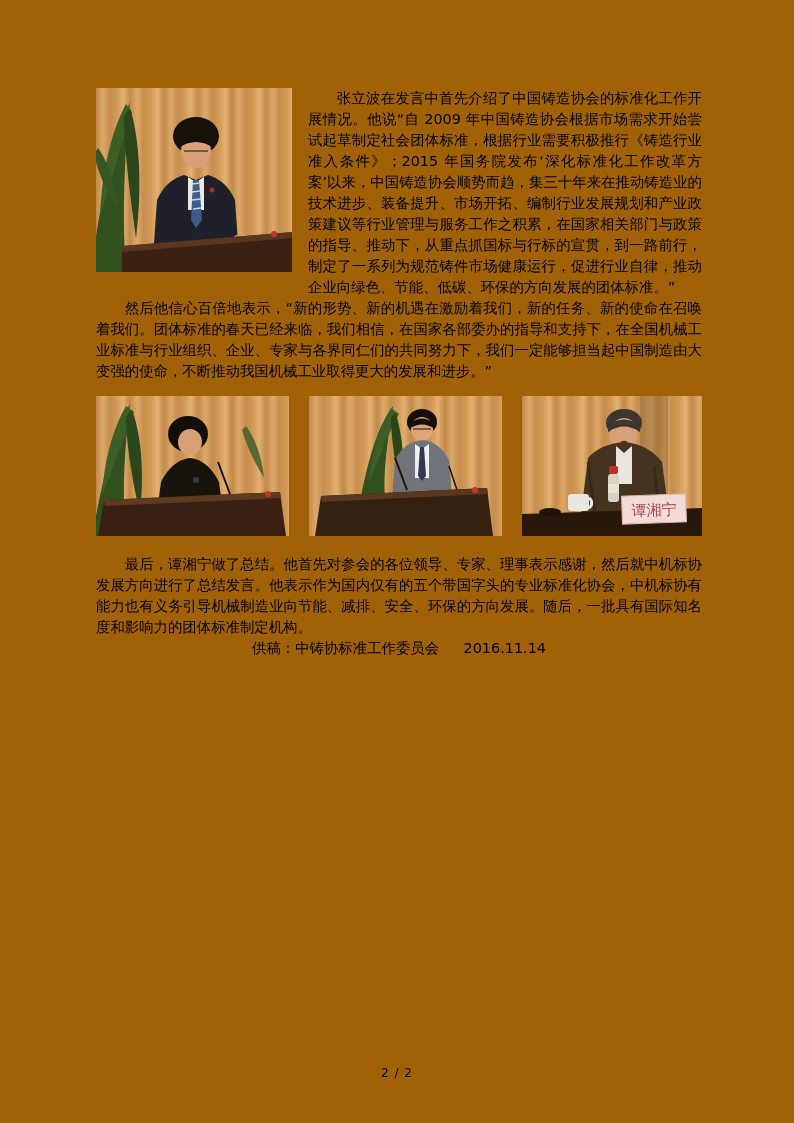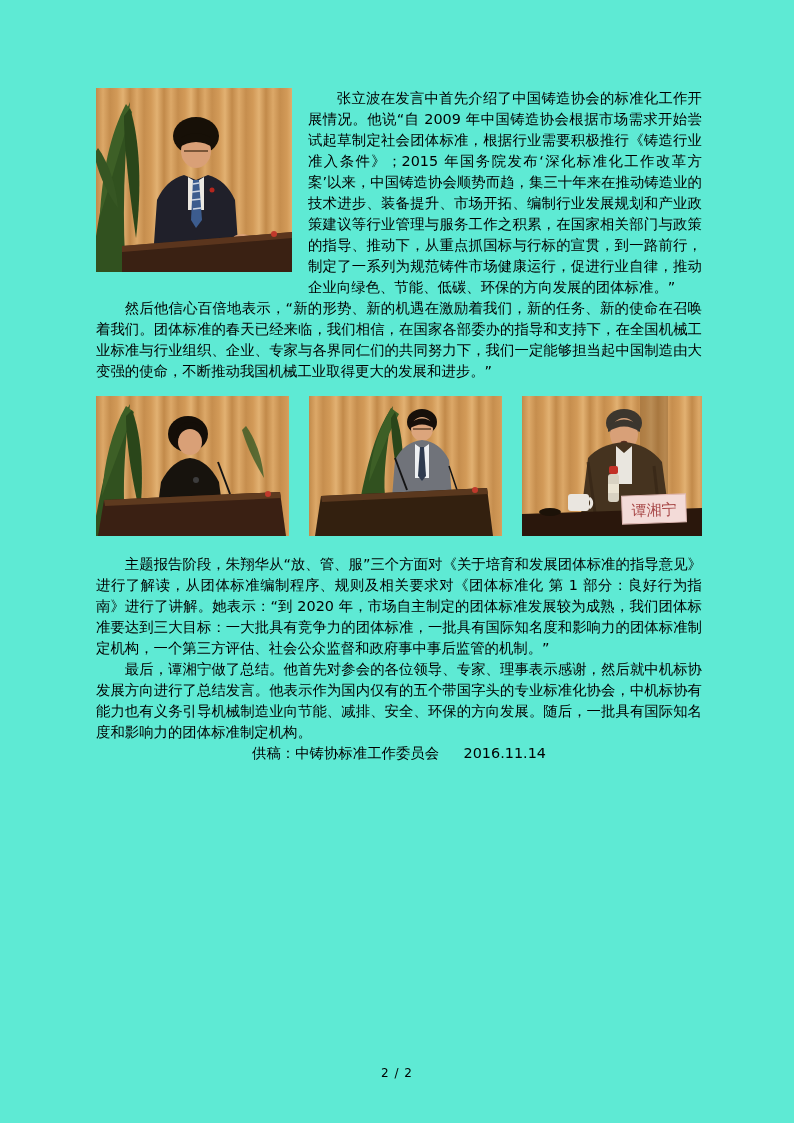--- a/index.html
+++ b/index.html
@@ -5,21 +5,21 @@
   html, body {
     margin: 0;
     padding: 0;
     background: #e8e8e8;
   }
   .page {
     position: relative;
     width: 794px;
     height: 1123px;
     margin: 0 auto;
-    background: #5eead4;
+    background: #a16207;
     font-family: "DejaVu Sans", sans-serif;
     color: #000000;
     overflow: hidden;
     box-sizing: border-box;
   }
   .content {
     position: absolute;
     left: 96px;
     top: 88px;
     width: 606px;
@@ -192,21 +192,20 @@
             <ellipse cx="28" cy="116" rx="11" ry="4" fill="#1c1208"></ellipse>
           </g>
           <g transform="rotate(-2 132 113)">
             <rect x="100" y="99" width="64" height="28" fill="#f3dbd8" stroke="#e0b9b4" stroke-width="1"></rect>
             <text x="132" y="119" font-size="15" fill="#a84848" text-anchor="middle">谭湘宁</text>
           </g>
         </svg>
       </figure>
     </div>
 
-    <p>主题报告阶段，朱翔华从“放、管、服”三个方面对《关于培育和发展团体标准的指导意见》进行了解读，从团体标准编制程序、规则及相关要求对《团体标准化 第 1 部分：良好行为指南》进行了讲解。她表示：“到 2020 年，市场自主制定的团体标准发展较为成熟，我们团体标准要达到三大目标：一大批具有竞争力的团体标准，一批具有国际知名度和影响力的团体标准制定机构，一个第三方评估、社会公众监督和政府事中事后监管的机制。”</p>
     <p>最后，谭湘宁做了总结。他首先对参会的各位领导、专家、理事表示感谢，然后就中机标协发展方向进行了总结发言。他表示作为国内仅有的五个带国字头的专业标准化协会，中机标协有能力也有义务引导机械制造业向节能、减排、安全、环保的方向发展。随后，一批具有国际知名度和影响力的团体标准制定机构。</p>
 
     <p class="credit-line">
       <span>供稿：中铸协标准工作委员会</span><span class="date">2016.11.14</span>
     </p>
   </div>
 
   <div class="page-number">2 / 2</div>
 </div>
 

